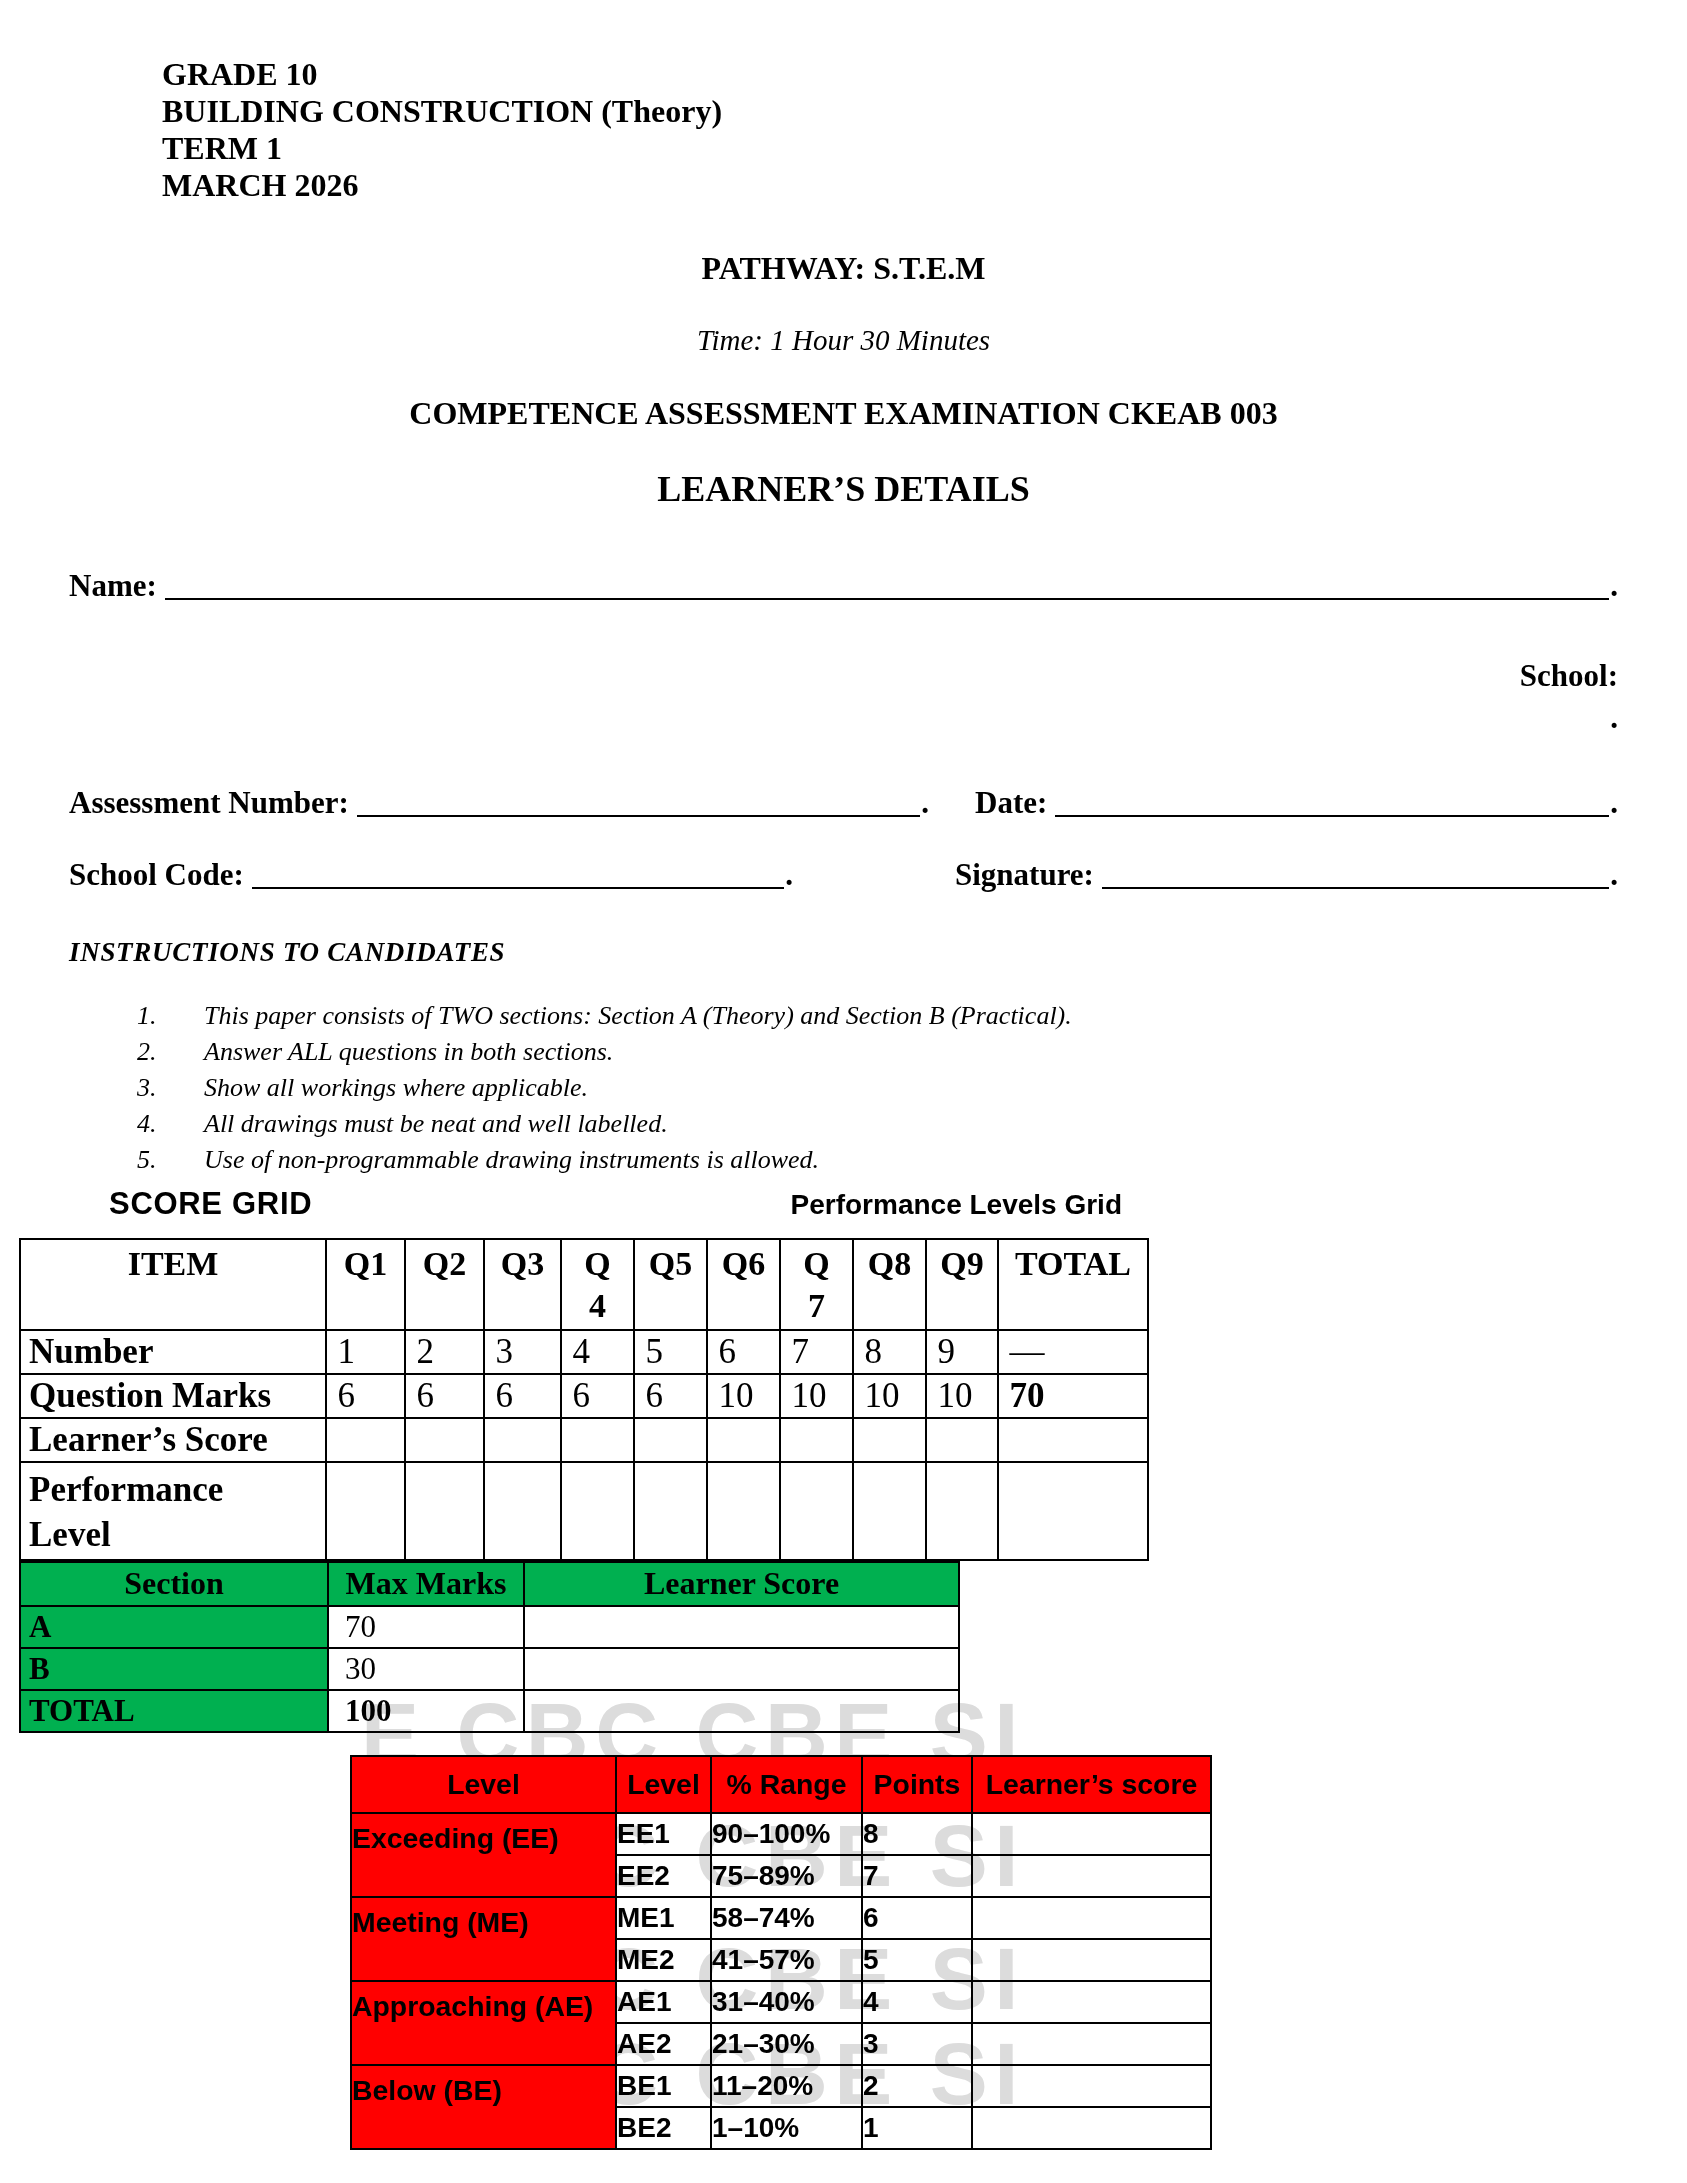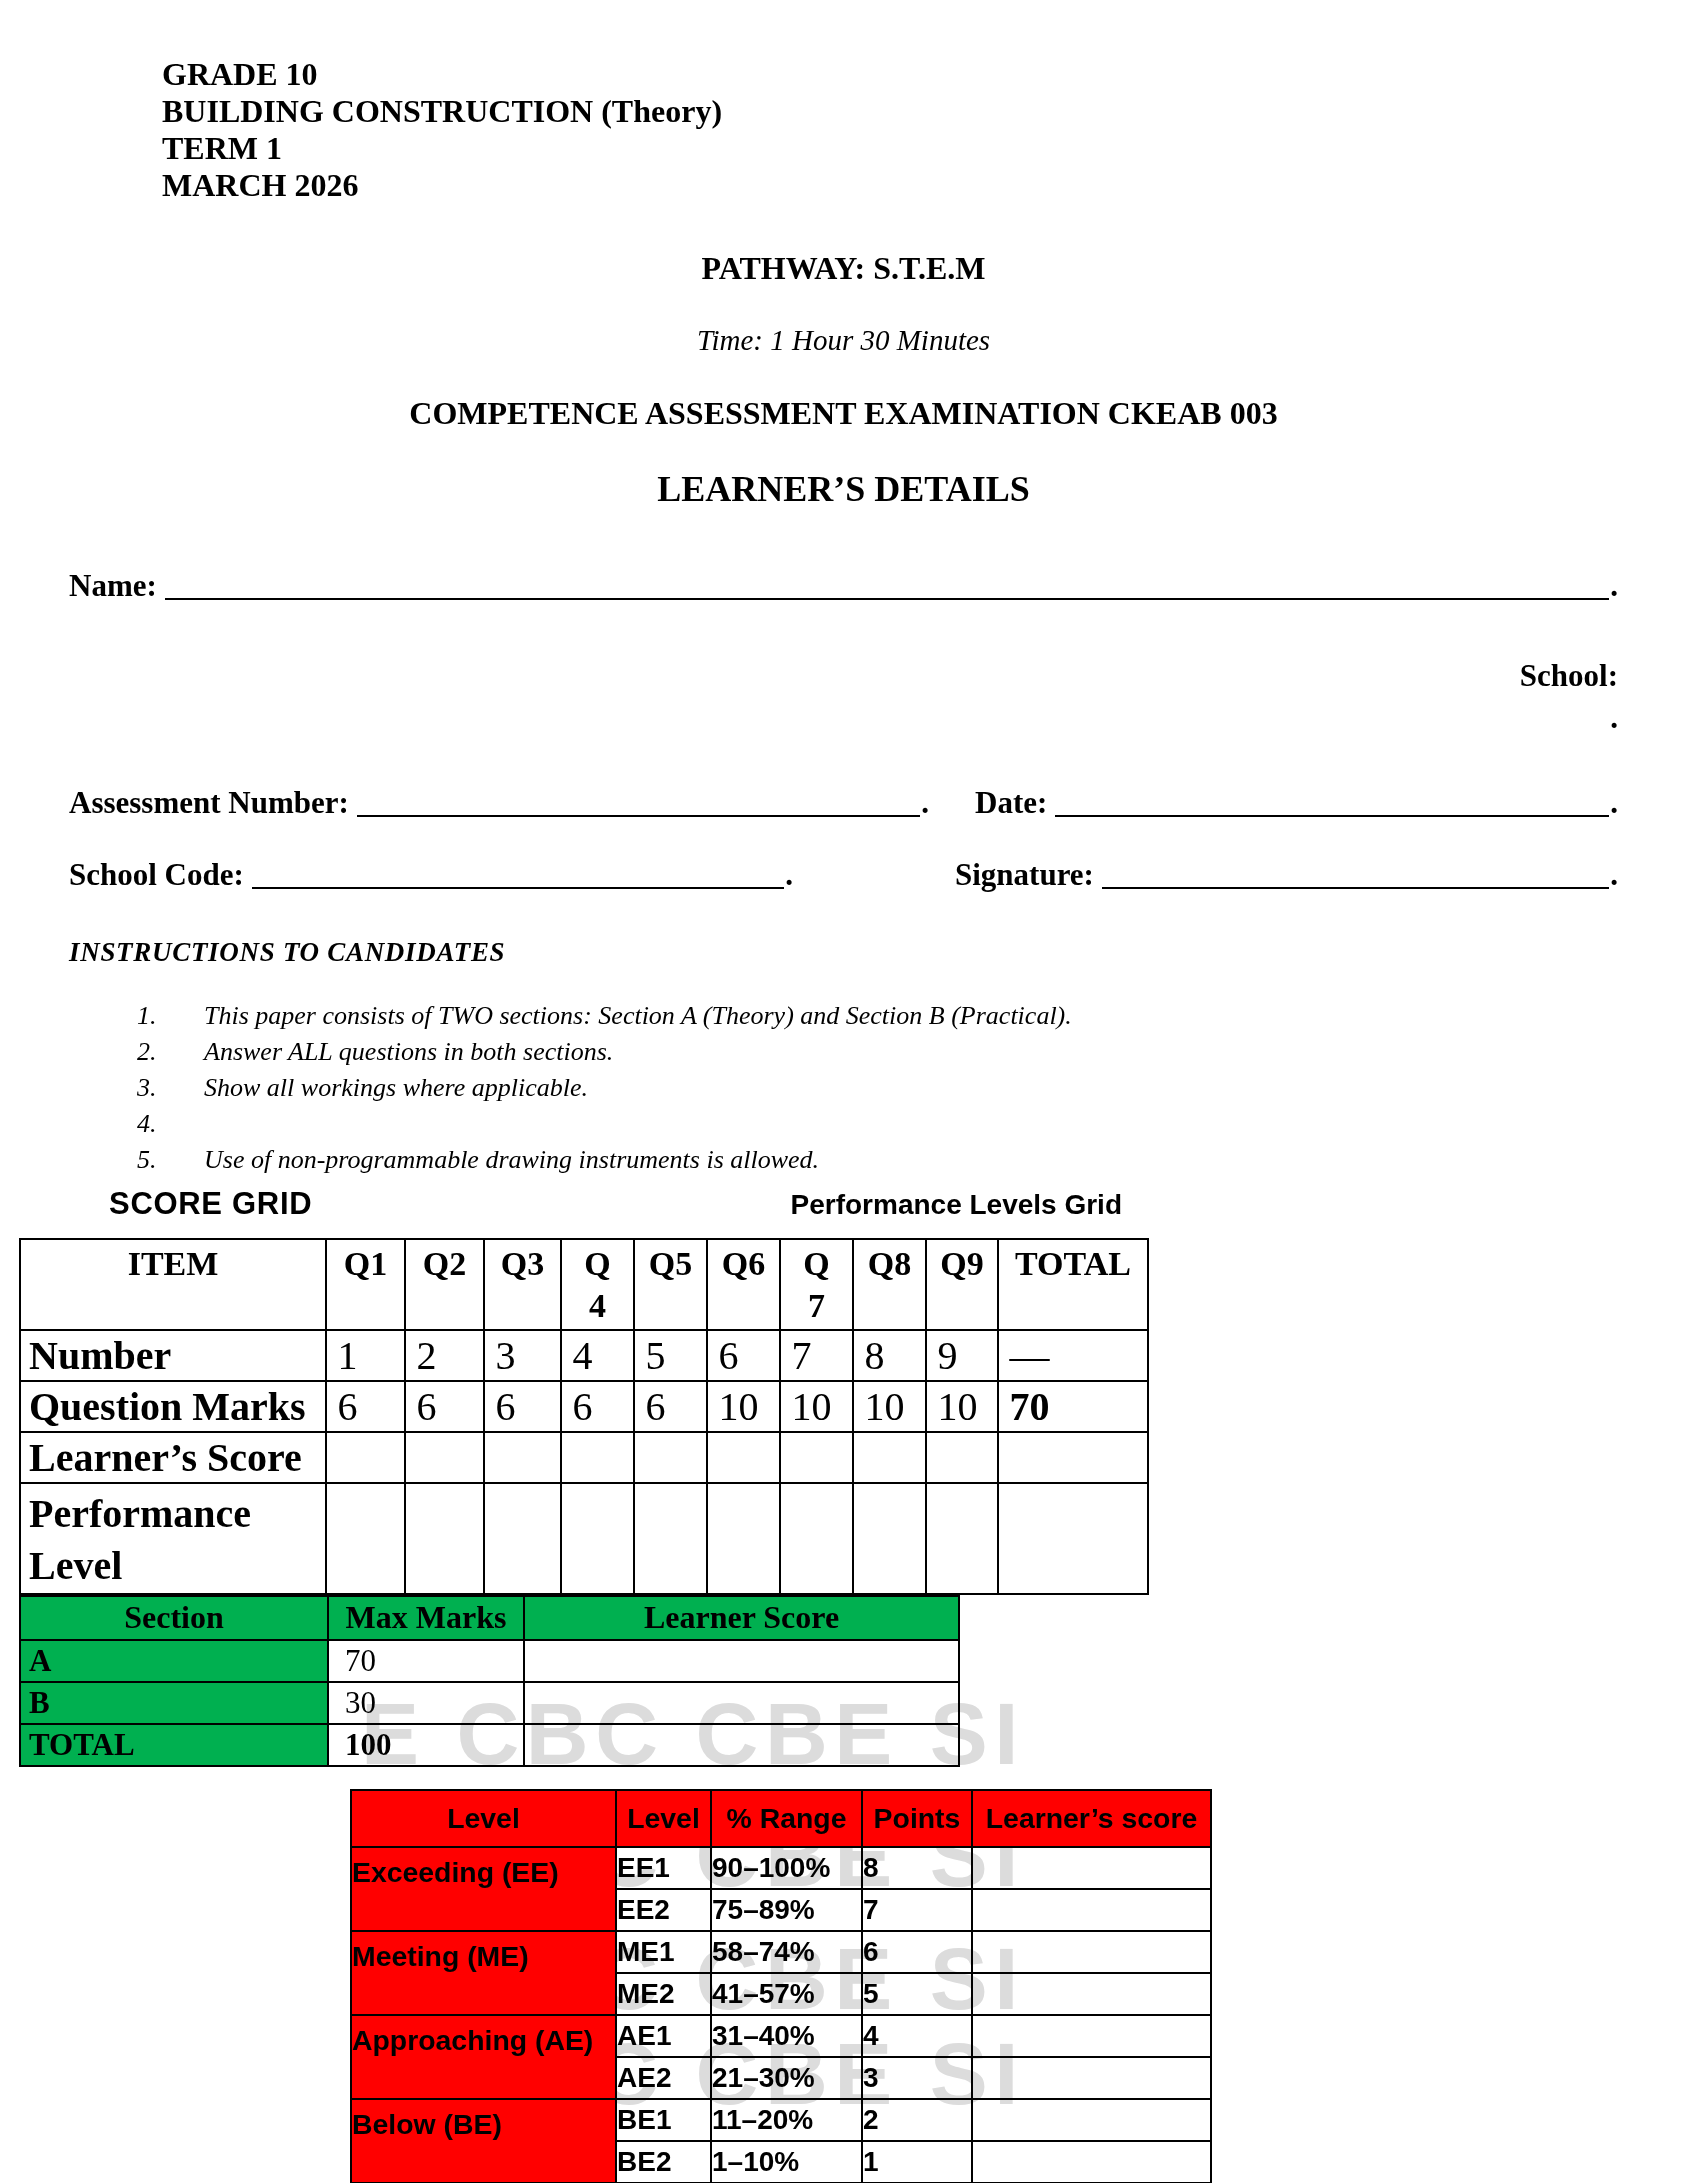--- a/index.html
+++ b/index.html
@@ -50,21 +50,21 @@
 
   
   table{border-collapse:collapse;}
   td,th{overflow:hidden;}
 
   
   .score-grid{margin:16px 6px 0 -50px;width:985px;table-layout:fixed;border:2.6px solid #000;}
   .score-grid th,.score-grid td{border:2px solid #000;}
   .score-grid th{font-size:34px;font-weight:bold;text-align:center;vertical-align:top;
                  white-space:pre-line;padding-top:2.6px;height:82px;line-height:1.25;}
-  .score-grid td{font-size:40px;padding-left:10.6px;text-align:left;vertical-align:middle;}
+  .score-grid td{font-size:35px;padding-left:10.6px;text-align:left;vertical-align:middle;}
   .score-grid td.rlabel{font-weight:bold;padding-left:8px;}
   .row-number td{height:37px;}
   .row-marks td{height:37px;}
   .row-score td{height:40px;}
   .row-perf td{height:82px;vertical-align:top;padding-top:4px;}
   .row-perf .rlabel span{display:block;width:198px;line-height:1.3;}
   .cell-b{font-weight:bold;}
 
   
   .section-table{margin:0 0 12px -50px;width:939px;table-layout:fixed;border:2.6px solid #000;}
@@ -163,20 +163,21 @@
       <div class="instr-item">
         <span class="instr-num">2.</span>
         <span class="instr-text">Answer ALL questions in both sections.</span>
       </div>
       <div class="instr-item">
         <span class="instr-num">3.</span>
         <span class="instr-text">Show all workings where applicable.</span>
       </div>
       <div class="instr-item">
         <span class="instr-num">4.</span>
+        <span class="instr-text">All drawings must be neat and well labelled.</span>
       </div>
       <div class="instr-item">
         <span class="instr-num">5.</span>
         <span class="instr-text">Use of non-programmable drawing instruments is allowed.</span>
       </div>
     </div>
 
     <div class="grid-heads">
       <span class="sg-head">SCORE GRID</span>
       <span class="pl-head">Performance Levels Grid</span>

